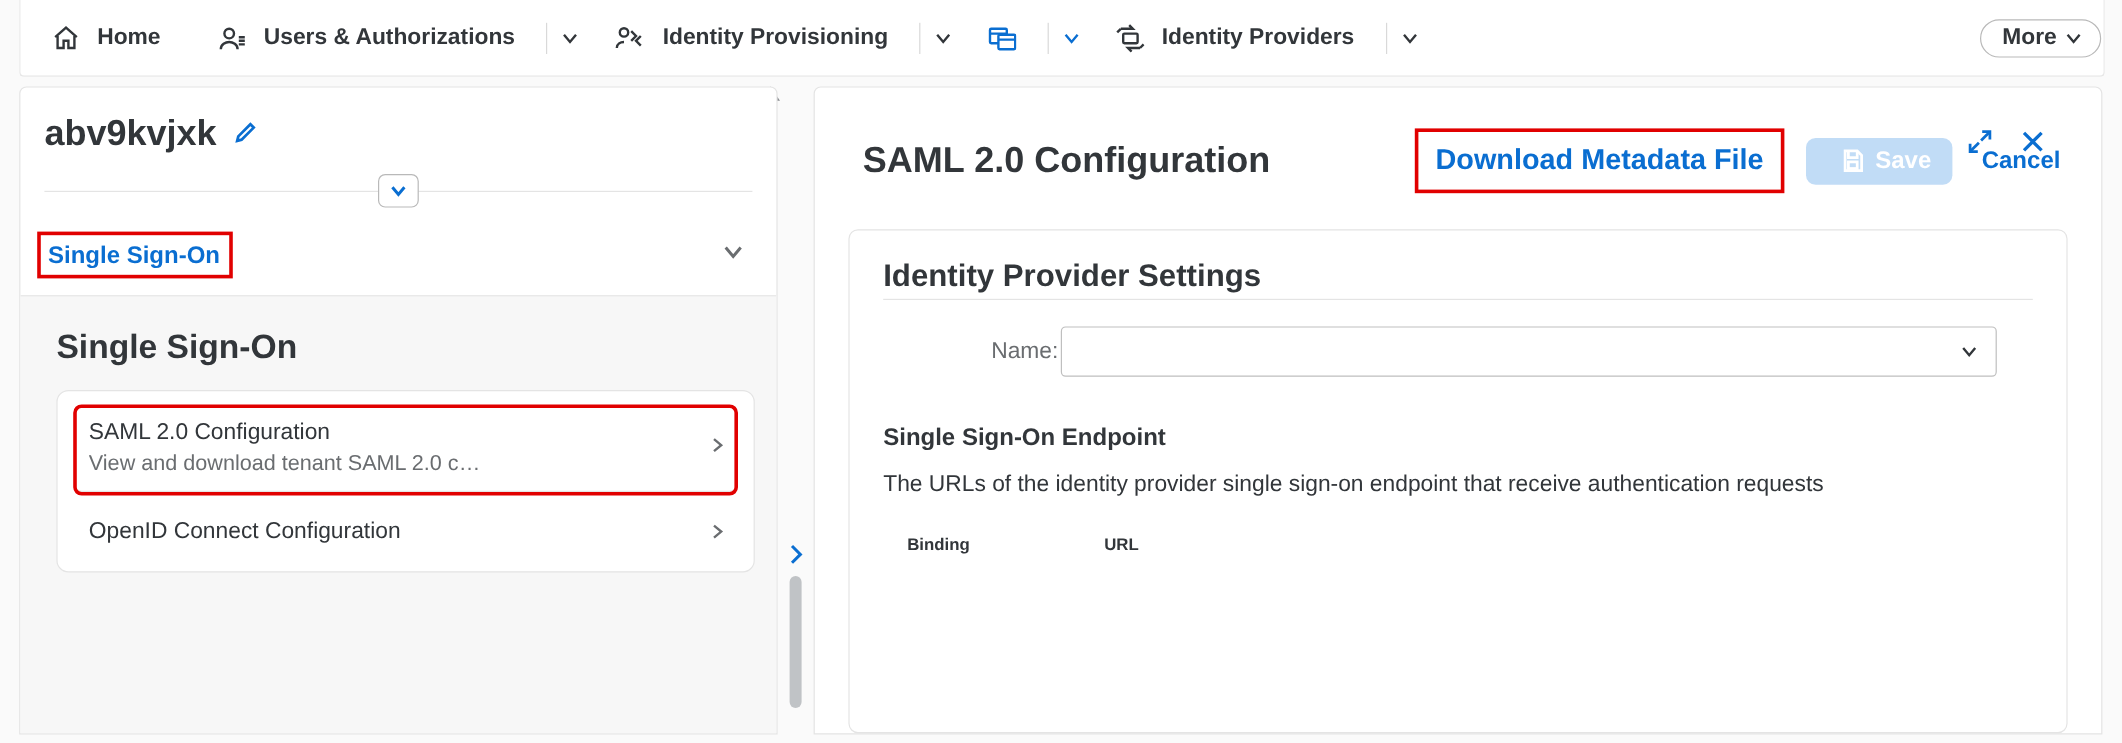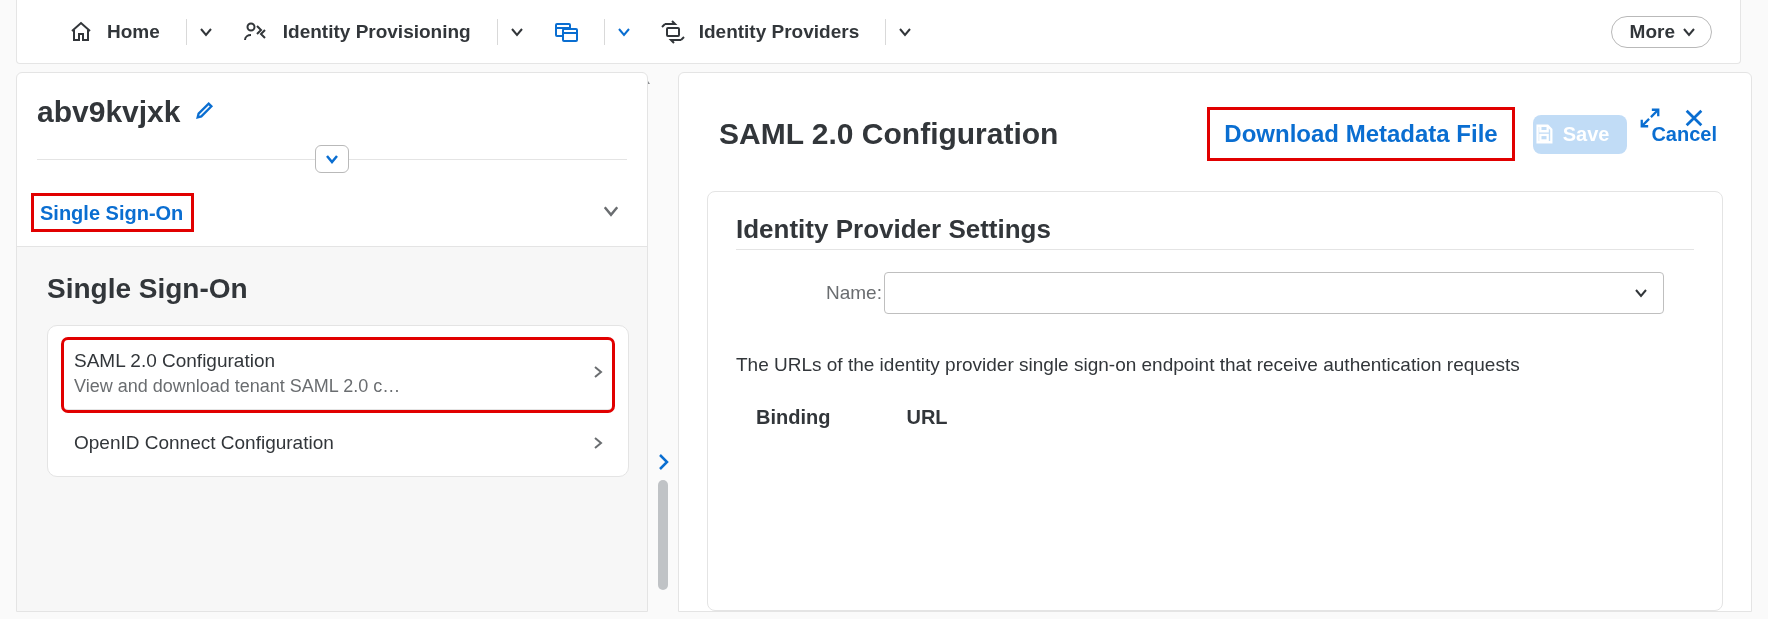--- a/index.html
+++ b/index.html
@@ -19,24 +19,24 @@
     width: 1768px;
     height: 619px;
     overflow: hidden;
   }
 
   
   .topnav {
     background: #fff;
     border: 1px solid #e5e5e5;
     border-top: none;
-    margin: 0 27px 8px 16px;
+    margin: 0 14px 8px 16px;
     display: flex;
     align-items: center;
-    padding: 0 28px;
+    padding: 0 2px;
     height: 64px;
     border-radius: 0 0 4px 4px;
   }
   .nav-item {
     display: flex;
     align-items: center;
     gap: 14px;
     padding: 0 24px;
     font-size: 19px;
     font-weight: 700;
@@ -246,21 +246,21 @@
     cursor:pointer;
   }
   .save-btn {
     display:flex;
     align-items:center;
     gap:8px;
     background:#b7d6f5;
     color:#fff;
     font-size:20px;
     font-weight:700;
-    padding:8px 18px 8px 0;
+    padding:8px 18px 8px 28px;
     border-radius:8px;
     cursor:default;
     opacity:0.85;
   }
   .cancel-btn {
     color:var(--blue);
     font-size:20px;
     font-weight:600;
     cursor:pointer;
     padding:8px 6px;
@@ -308,37 +308,47 @@
     background:#fff;
     display:flex;
     align-items:center;
     justify-content:flex-end;
     padding:0 14px;
     color:var(--muted);
     cursor:pointer;
   }
   .section-title { font-size:20px; font-weight:700; margin:14px 0 16px 0; }
   .section-desc { font-size:19px; color:var(--text); margin:0 0 30px 0; }
-  .tbl-head { display:flex; gap:76px; padding-left:20px; font-size:20px; font-weight:700; }
+  .tbl-head { display:flex; gap:112px; padding-left:20px; font-size:14px; font-weight:700; }
 </style>
 </head>
 <body>
 
 <div class="topnav">
 
   <div class="nav-item">
     <span class="icon">
       <svg width="24" height="24" viewBox="0 0 24 24" fill="none" stroke="currentColor" stroke-width="2">
           <path d="M3 11l9-8 9 8"></path>
           <path d="M5 10v10h5v-6h4v6h5V10"></path>
         </svg>
     </span>
     <span>Home</span>
   </div>
 
+  <div class="nav-item">
+    <span class="icon">
+      <svg width="24" height="24" viewBox="0 0 24 24" fill="none" stroke="currentColor" stroke-width="2">
+          <circle cx="9" cy="8" r="4"></circle>
+          <path d="M2 21c0-4 4-6 7-6s7 2 7 6"></path>
+          <path d="M17 11h5M17 14h5M17 17h5"></path>
+        </svg>
+    </span>
+    <span>Users &amp; Authorizations</span>
+  </div>
   <span class="nav-sep"></span>
   <span class="nav-drop">
     <svg width="16" height="16" viewBox="0 0 16 16">
         <path d="M3 5l5 6 5-6" stroke="currentColor" stroke-width="2" fill="none"></path>
       </svg>
   </span>
 
   <div class="nav-item">
     <span class="icon">
       <svg width="26" height="24" viewBox="0 0 26 24" fill="none" stroke="currentColor" stroke-width="2">
@@ -511,20 +521,21 @@
 
       <div class="form-row">
         <span class="form-label">Name:</span>
         <div class="select">
           <svg width="16" height="16" viewBox="0 0 16 16">
               <path d="M3 5l5 6 5-6" stroke="#32363a" stroke-width="2" fill="none"></path>
             </svg>
         </div>
       </div>
 
+      <div class="section-title">Single Sign-On Endpoint</div>
       <p class="section-desc">The URLs of the identity provider single sign-on endpoint that receive authentication requests</p>
 
       <div class="tbl-head">
         <span>Binding</span>
         <span>URL</span>
       </div>
     </div>
   </div>
 
 </div>

